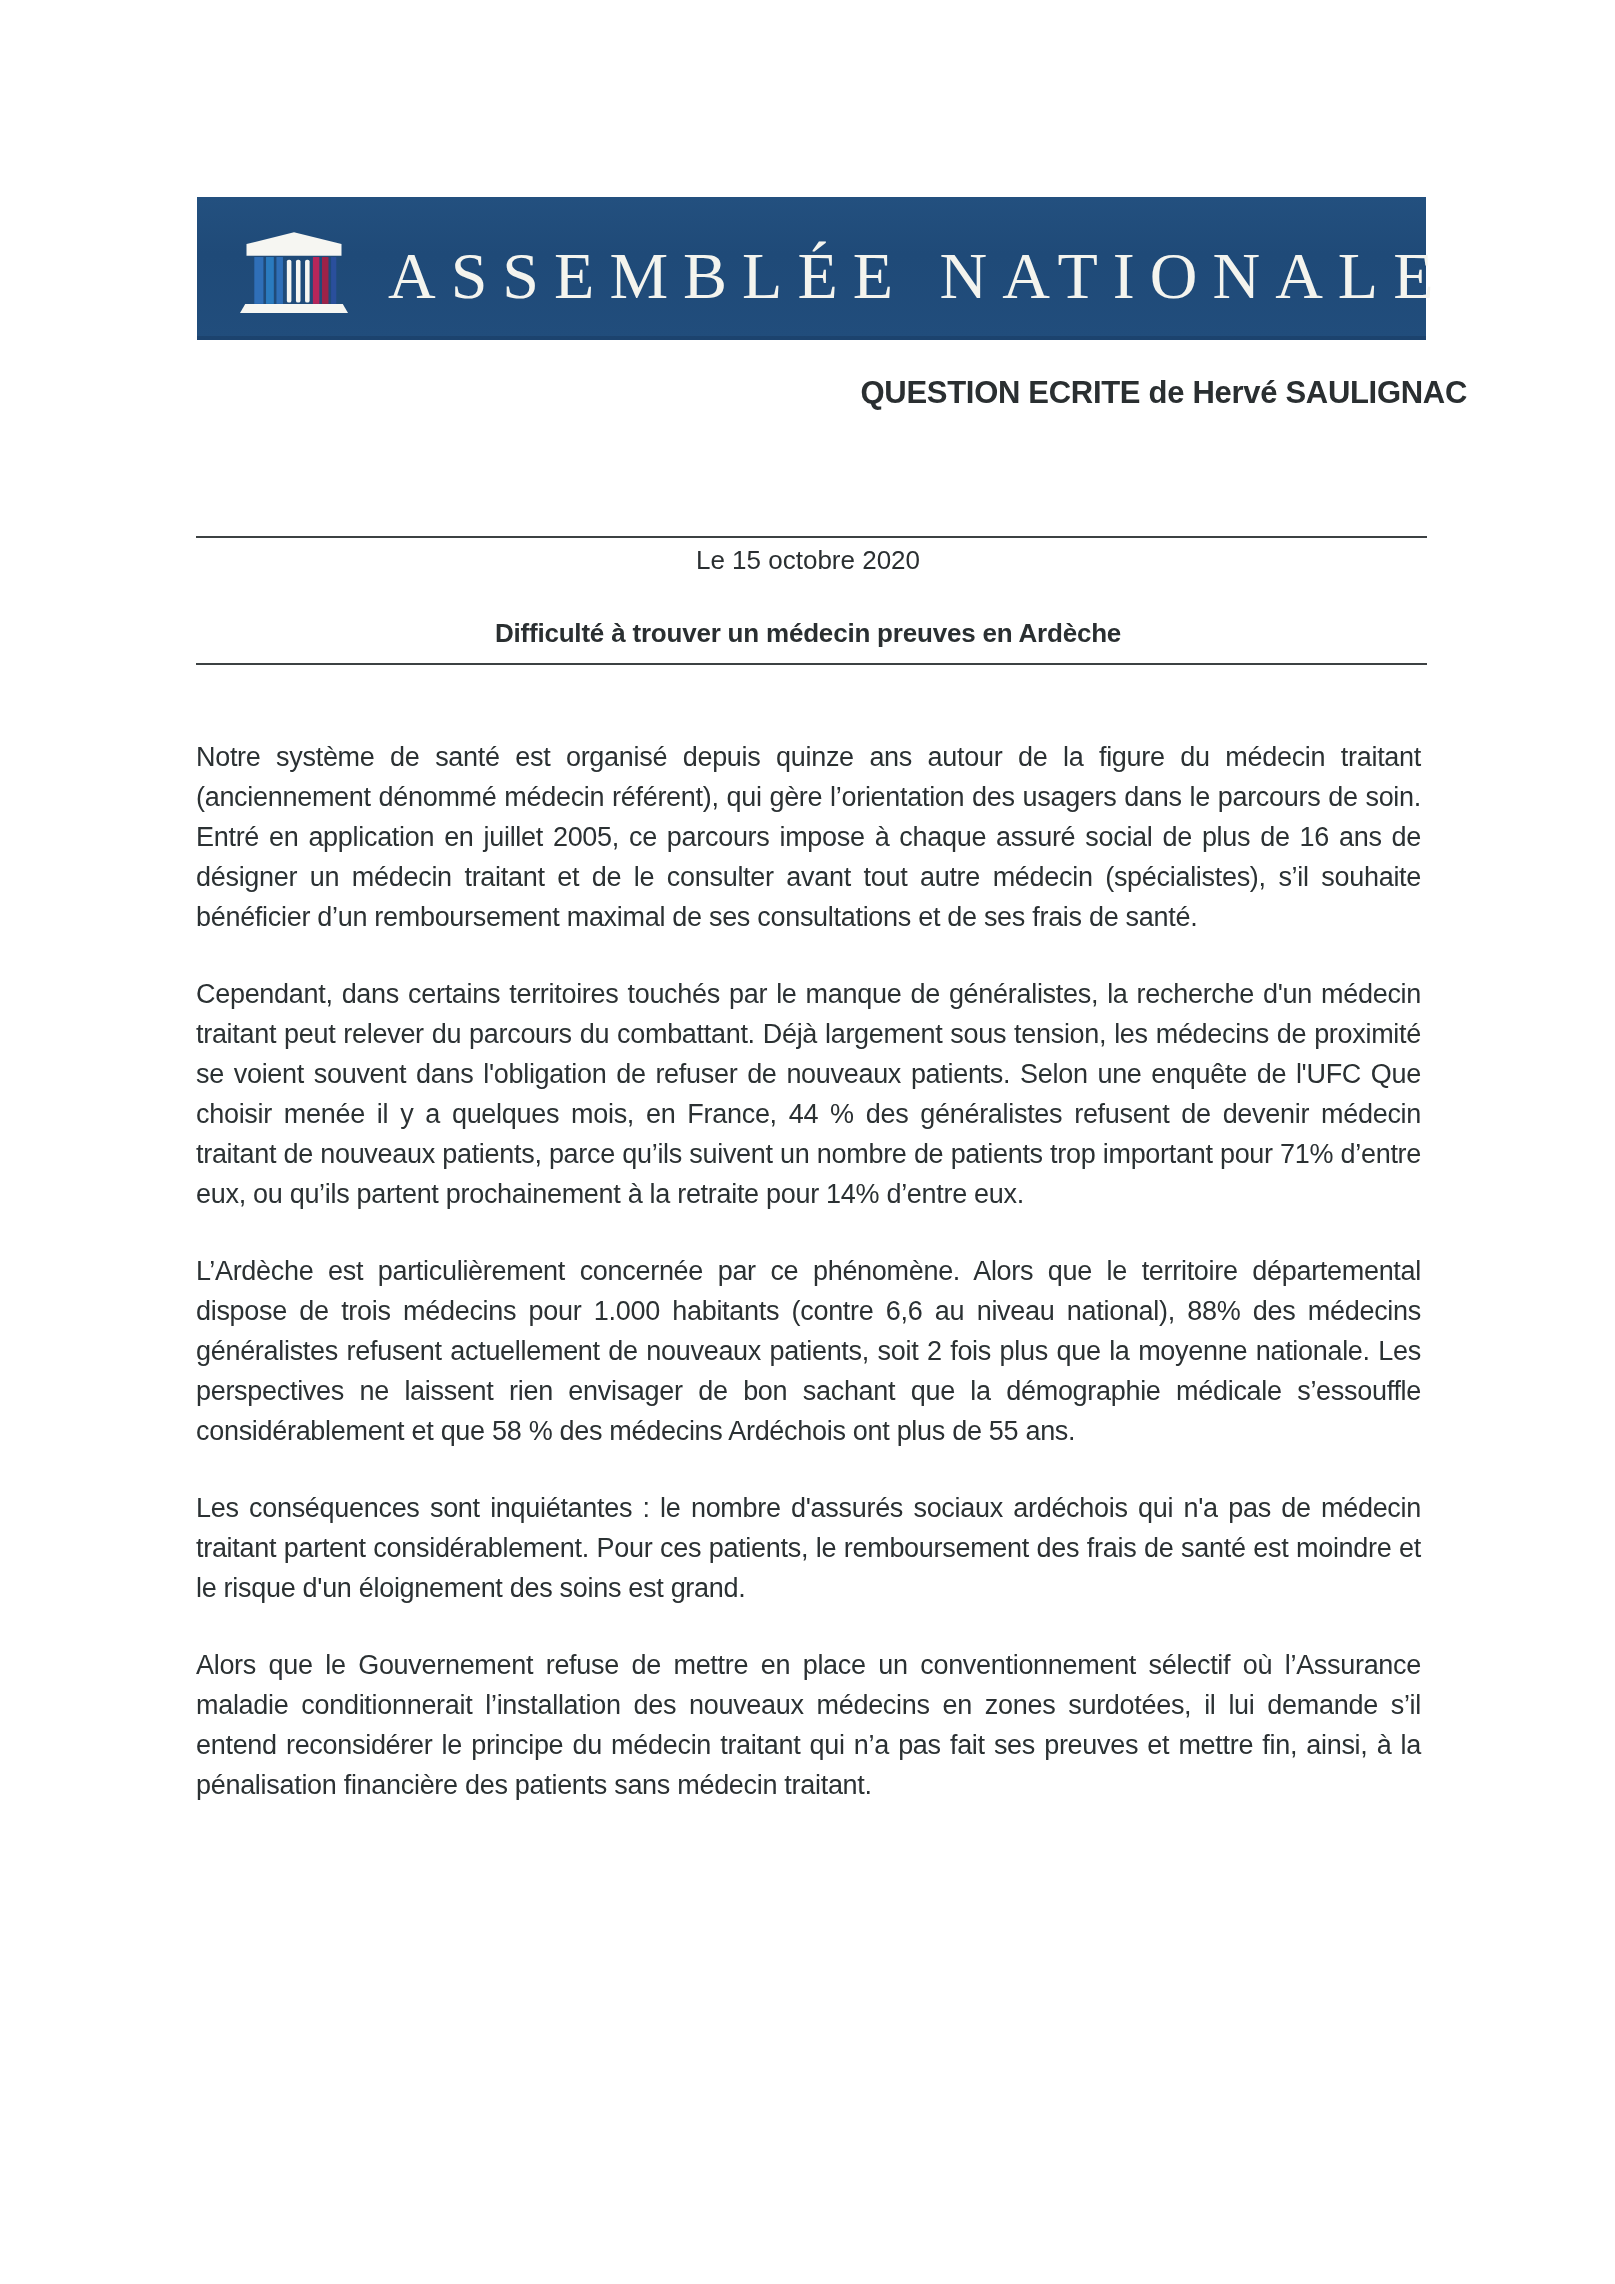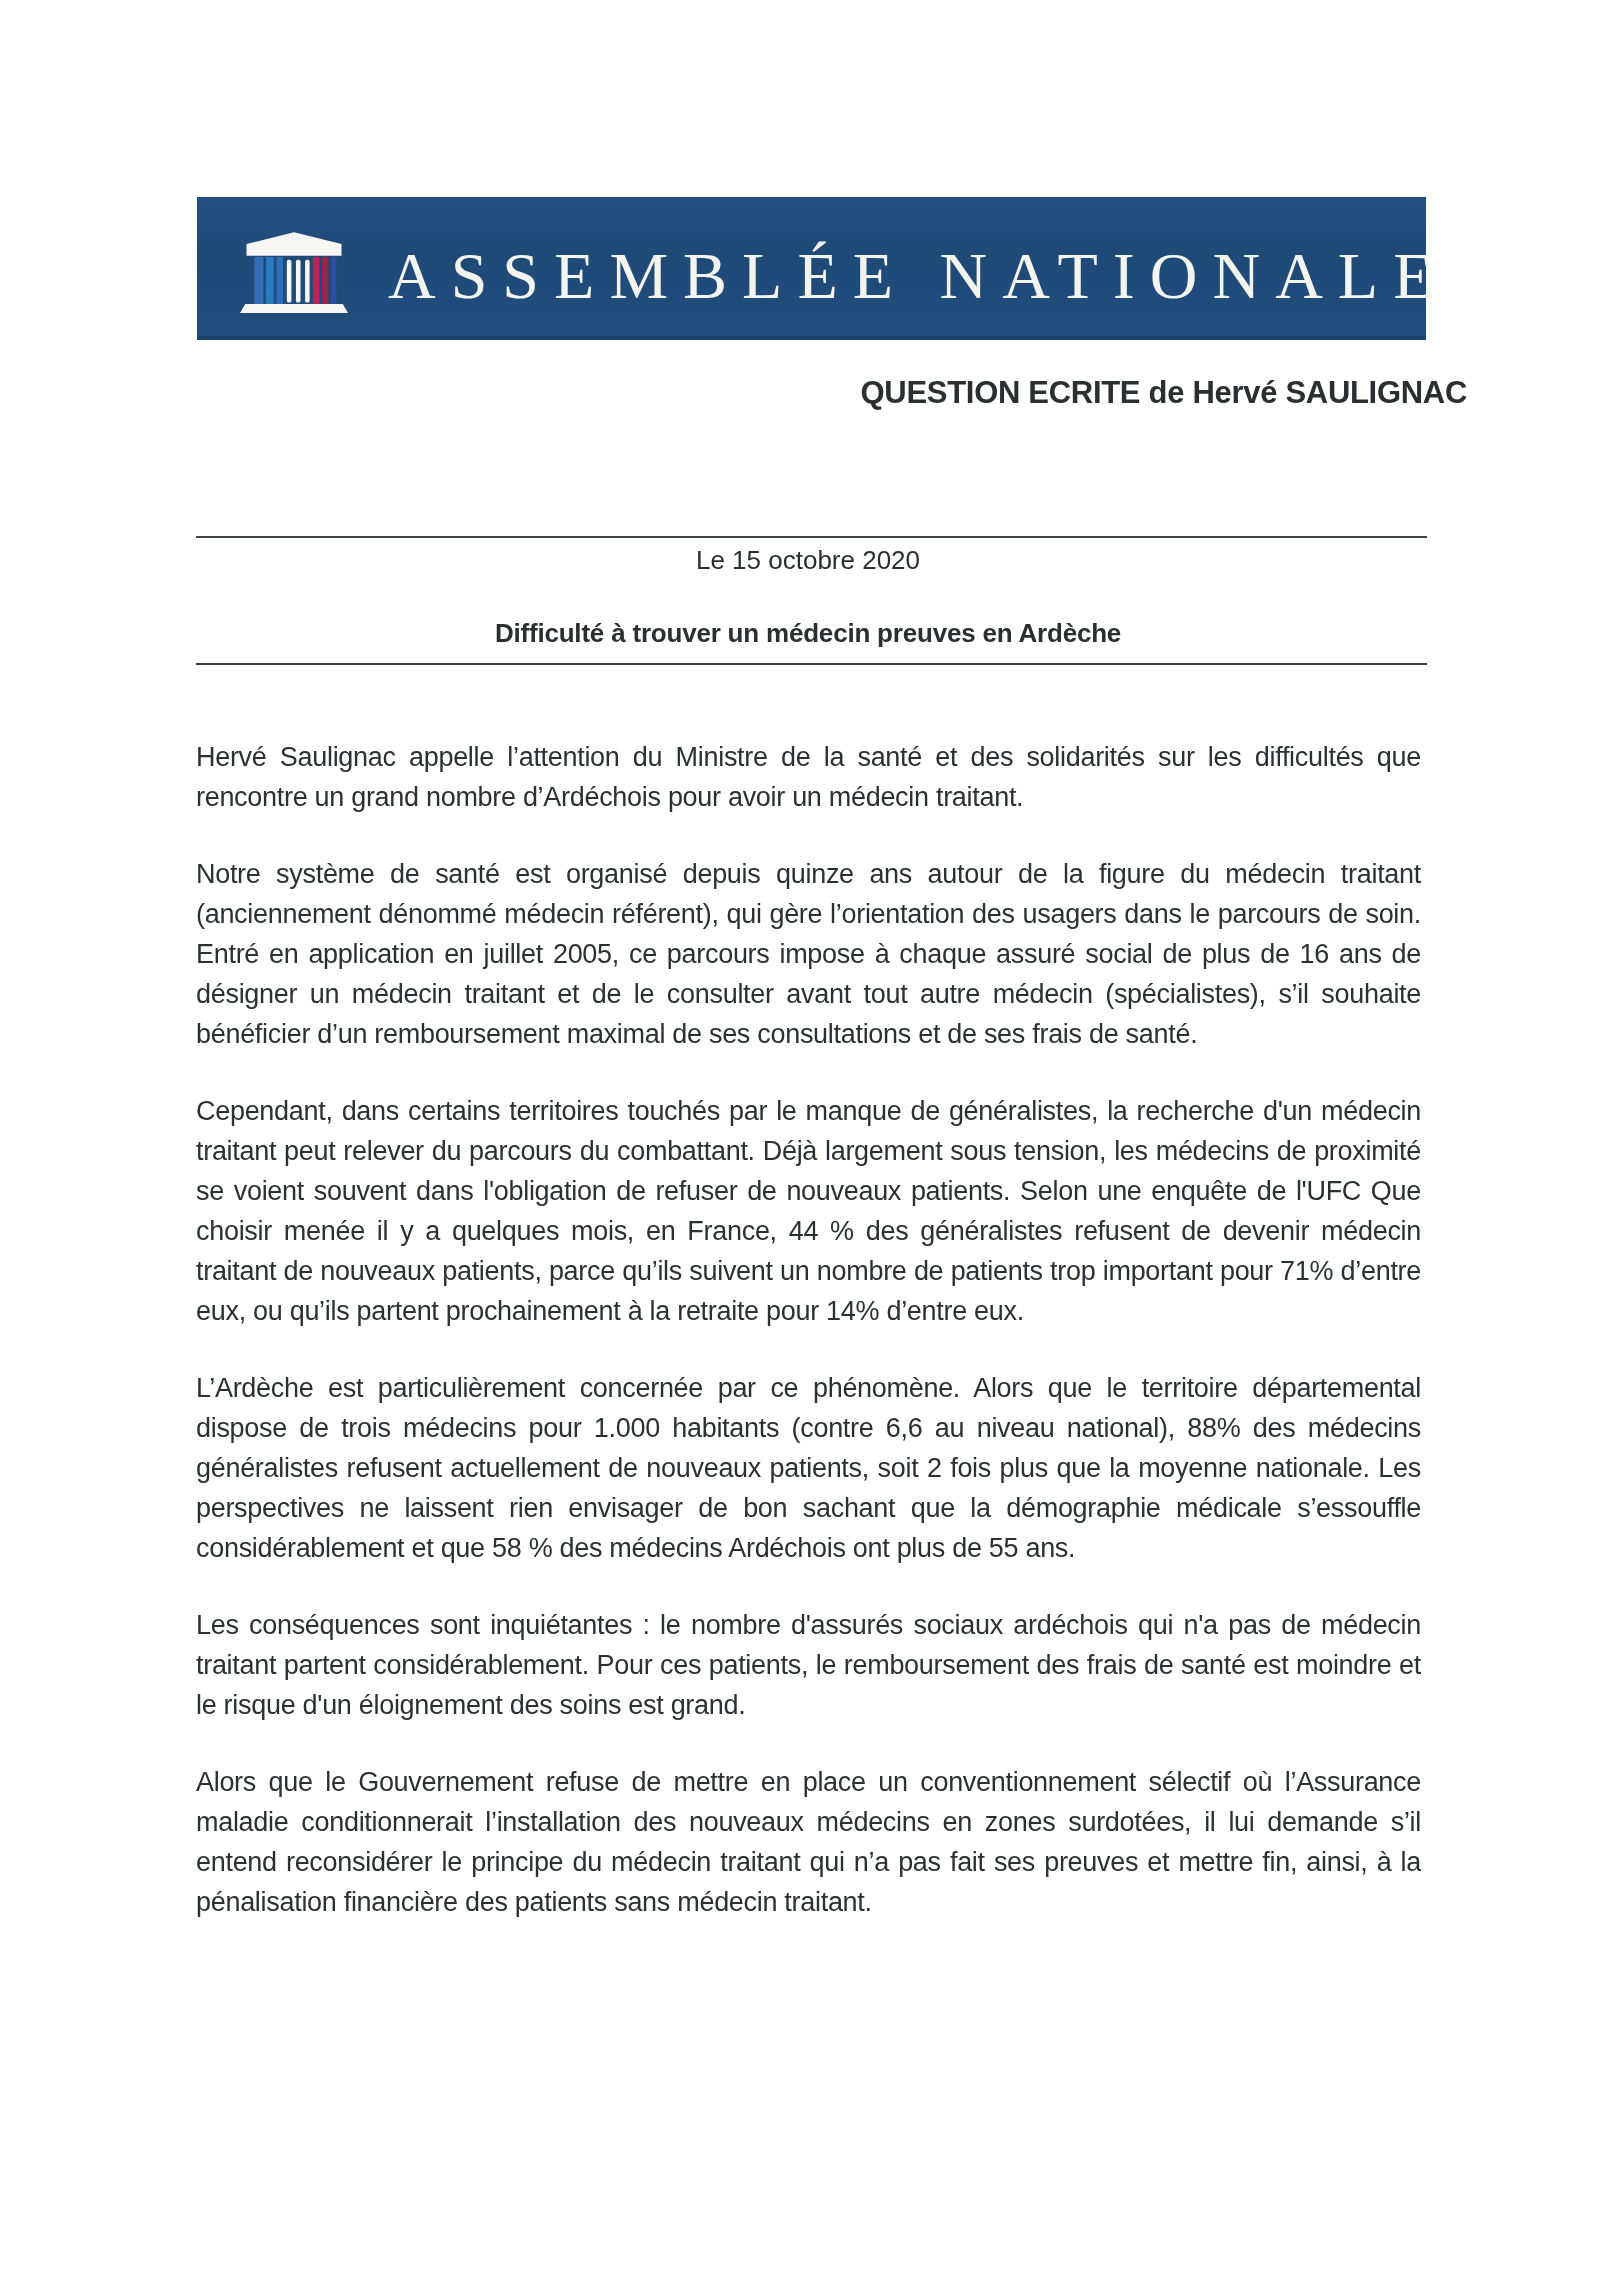--- a/index.html
+++ b/index.html
@@ -124,20 +124,19 @@
 </div>
 
 <div class="doc-title">QUESTION ECRITE de Hervé SAULIGNAC</div>
 
 <div class="rule r1"></div>
 <div class="date">Le 15 octobre 2020</div>
 <div class="subject">Difficulté à trouver un médecin preuves en Ardèche</div>
 <div class="rule r2"></div>
 
 <div class="body">
-  <p class="para">Hervé Saulignac appelle l’attention du Ministre de la santé et des solidarités sur les difficultés que rencontre un grand nombre d’Ardéchois pour avoir un médecin traitant.</p>
   <p class="para">Notre système de santé est organisé depuis quinze ans autour de la figure du médecin traitant (anciennement dénommé médecin référent), qui gère l’orientation des usagers dans le parcours de soin. Entré en application en juillet 2005, ce parcours impose à chaque assuré social de plus de 16 ans de désigner un médecin traitant et de le consulter avant tout autre médecin (spécialistes), s’il souhaite bénéficier d’un remboursement maximal de ses consultations et de ses frais de santé.</p>
   <p class="para">Cependant, dans certains territoires touchés par le manque de généralistes, la recherche d'un médecin traitant peut relever du parcours du combattant. Déjà largement sous tension, les médecins de proximité se voient souvent dans l'obligation de refuser de nouveaux patients. Selon une enquête de l'UFC Que choisir menée il y a quelques mois, en France, 44 % des généralistes refusent de devenir médecin traitant de nouveaux patients, parce qu’ils suivent un nombre de patients trop important pour 71% d’entre eux, ou qu’ils partent prochainement à la retraite pour 14% d’entre eux.</p>
   <p class="para">L’Ardèche est particulièrement concernée par ce phénomène. Alors que le territoire départemental dispose de trois médecins pour 1.000 habitants (contre 6,6 au niveau national), 88% des médecins généralistes refusent actuellement de nouveaux patients, soit 2 fois plus que la moyenne nationale. Les perspectives ne laissent rien envisager de bon sachant que la démographie médicale s’essouffle considérablement et que 58 % des médecins Ardéchois ont plus de 55 ans.</p>
   <p class="para">Les conséquences sont inquiétantes : le nombre d'assurés sociaux ardéchois qui n'a pas de médecin traitant partent considérablement. Pour ces patients, le remboursement des frais de santé est moindre et le risque d'un éloignement des soins est grand.</p>
   <p class="para">Alors que le Gouvernement refuse de mettre en place un conventionnement sélectif où l’Assurance maladie conditionnerait l’installation des nouveaux médecins en zones surdotées, il lui demande s’il entend reconsidérer le principe du médecin  traitant qui n’a pas fait ses preuves et mettre fin, ainsi, à la pénalisation financière des patients sans médecin traitant.</p>
 </div>
 
 
 </body></html>

